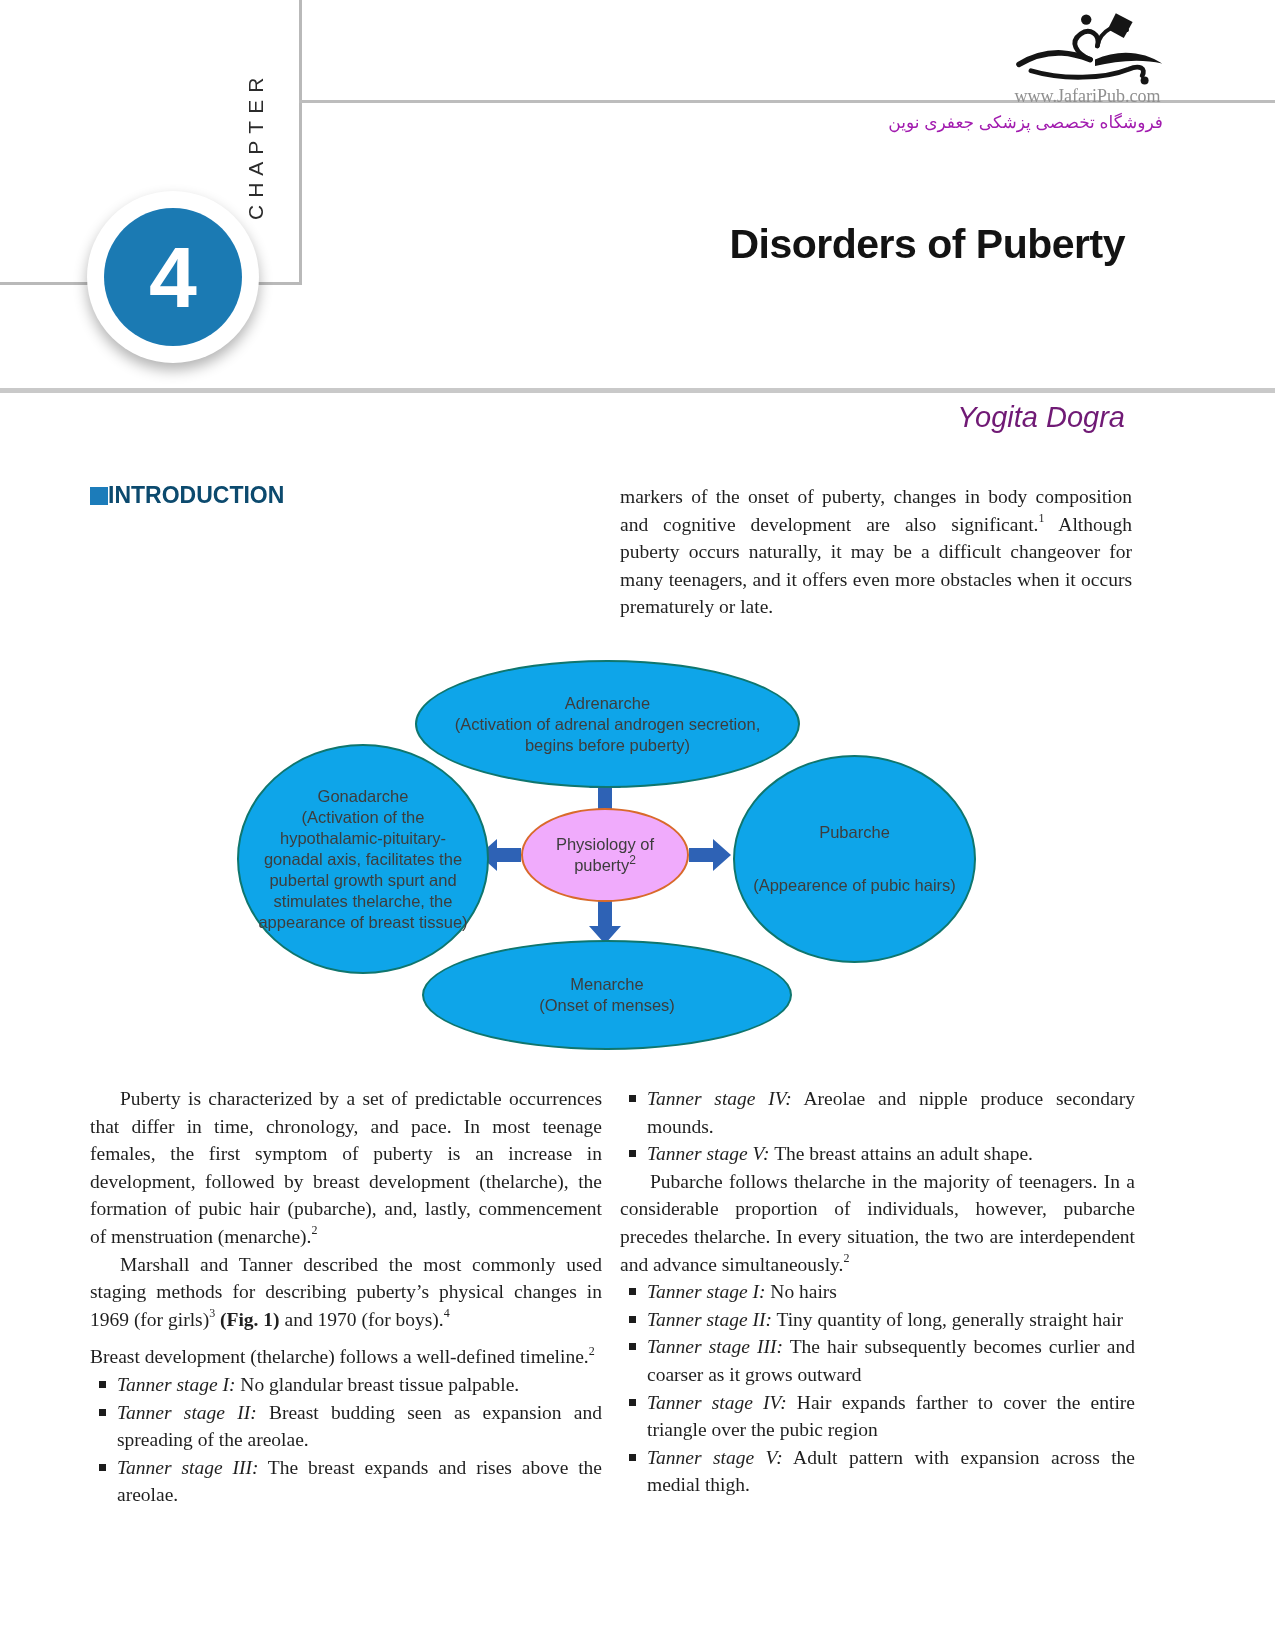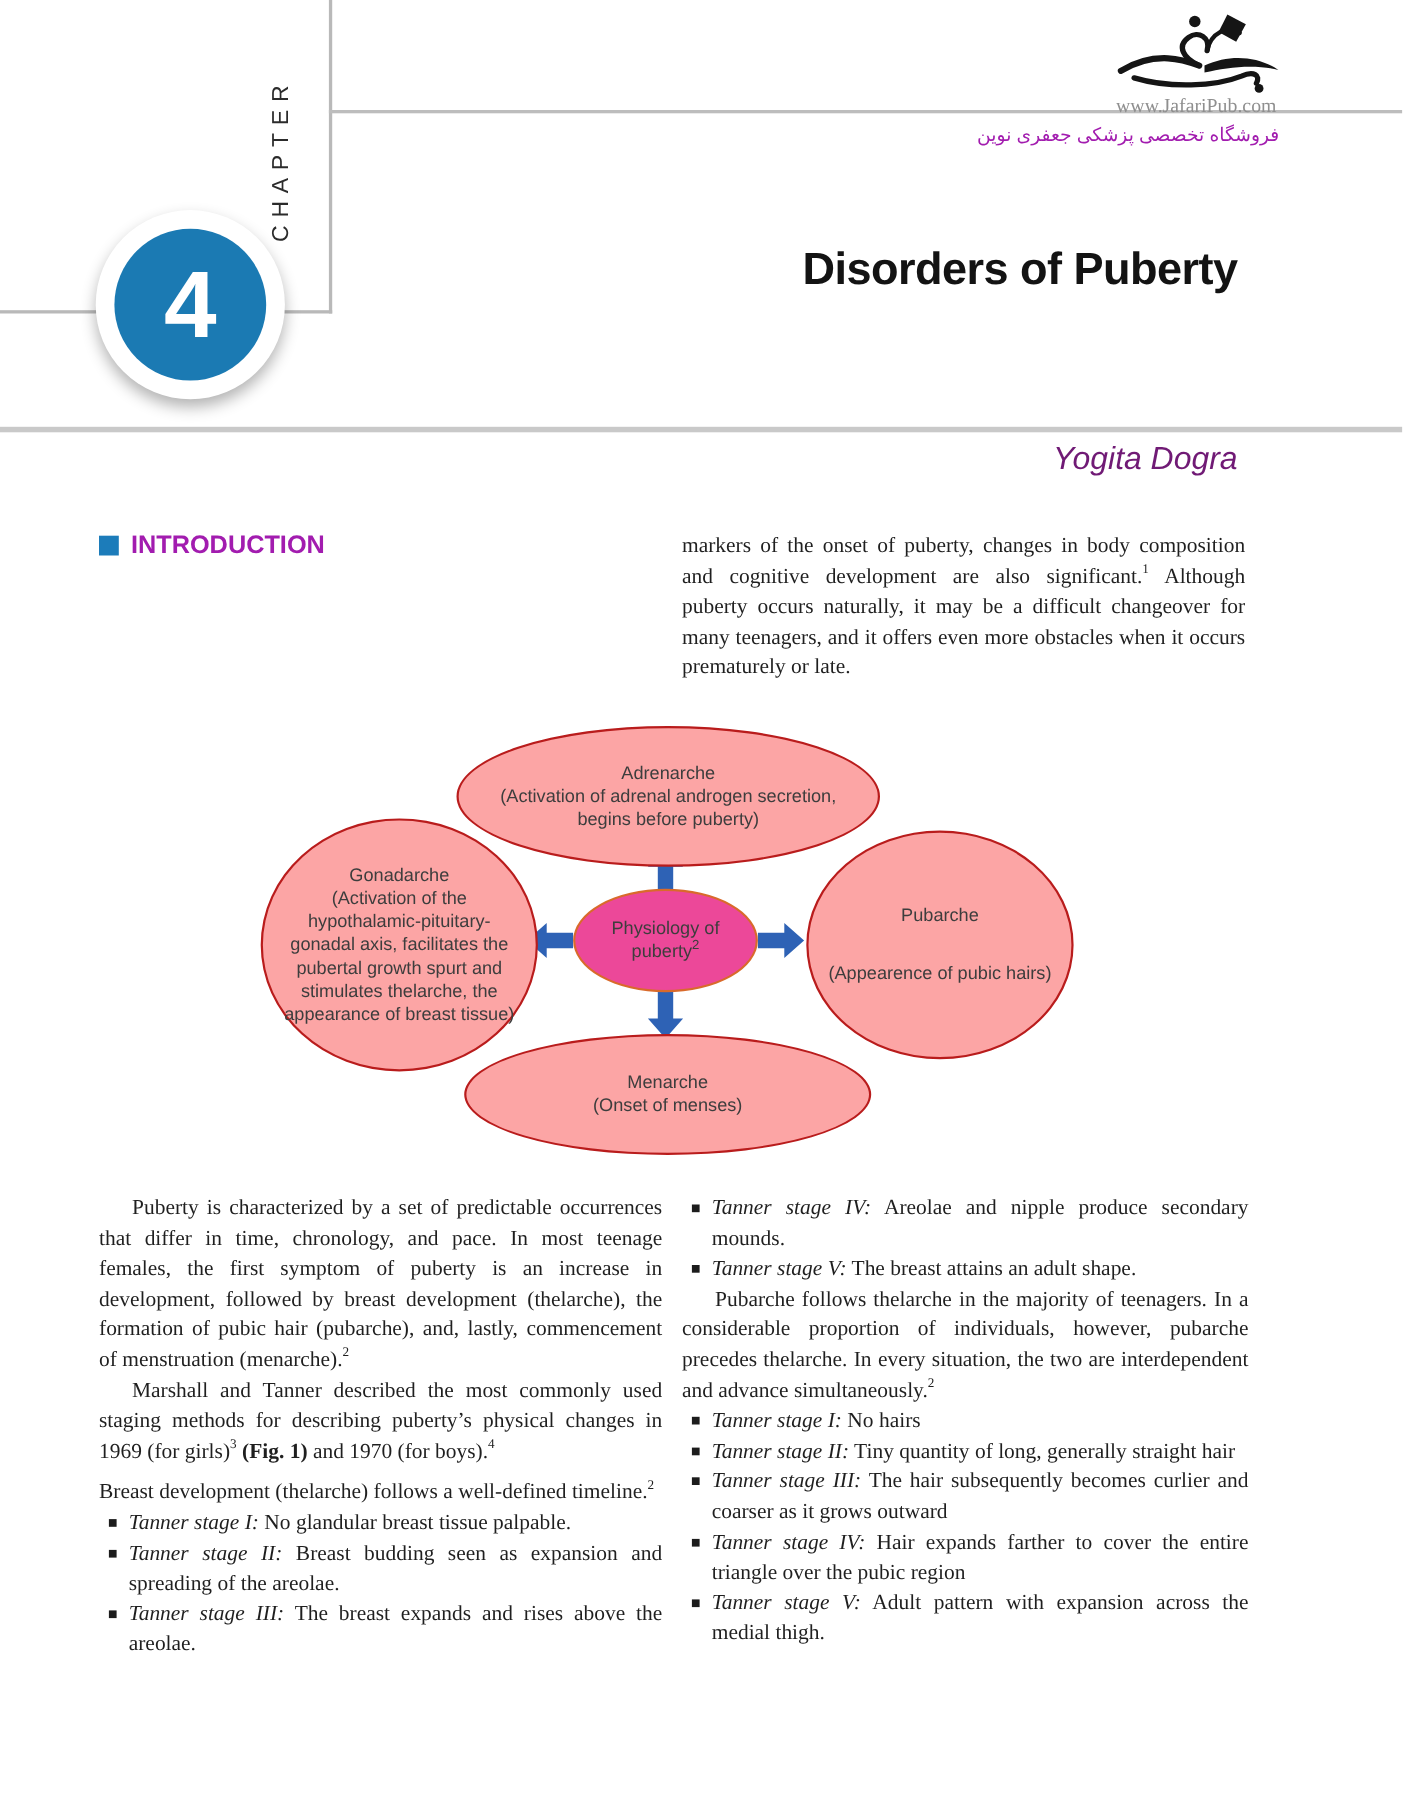--- a/index.html
+++ b/index.html
@@ -28,40 +28,40 @@
   .site-fa{position:absolute;right:112px;top:112px;direction:rtl;
         font-family:"Liberation Sans", sans-serif;font-size:17px;color:#a21caf;}
 
   .page-title{position:absolute;right:150px;top:221px;
         font-family:"Liberation Sans", sans-serif;font-weight:bold;font-size:41px;
         letter-spacing:-0.5px;color:#131313;}
   .author{position:absolute;right:150px;top:401px;
         font-family:"Liberation Sans", sans-serif;font-style:italic;font-size:29px;color:#701a75;}
 
   
-  .intro-head{position:absolute;left:90px;top:482px;display:flex;align-items:center;gap:11px;
-        font-family:"Liberation Sans", sans-serif;font-weight:bold;font-size:23px;color:#a21caf;}
+  .intro-head{position:absolute;left:90px;top:482px;display:flex;align-items:center;
+        font-family:"Liberation Sans", sans-serif;font-weight:bold;font-size:23px;color:#0c4a6e;}
   .intro-sq{width:18px;height:18px;background:#1c7cba;}
   .col{position:absolute;width:512px;font-size:19.5px;line-height:27.6px;text-align:justify;}
   .col p{margin:0;}
   .intro-left{left:90px;top:524px;}
   .intro-right{left:620px;top:483px;}
   sup{font-size:12px;line-height:0;position:relative;top:-1px;}
 
   
   .diagram{position:absolute;left:230px;top:650px;width:760px;height:410px;
         font-family:"Liberation Sans", sans-serif;color:#3d3d3d;}
-  .ell{position:absolute;border-radius:50%;background:#fca5a5;border:2px solid #b91c1c;
+  .ell{position:absolute;border-radius:50%;background:#0ea5e9;border:2px solid #0f766e;
         display:flex;flex-direction:column;align-items:center;justify-content:center;
         text-align:center;font-size:16.5px;line-height:21px;box-sizing:border-box;}
   .ell-adrenarche{left:185px;top:10px;width:385px;height:128px;padding:0 30px;}
   .ell-gonadarche{left:7px;top:94px;width:252px;height:230px;padding:0 12px;}
   .ell-pubarche{left:503px;top:105px;width:243px;height:208px;padding:0 14px;gap:32px;}
   .ell-menarche{left:192px;top:290px;width:370px;height:110px;padding:0 40px;}
-  .ell-center{left:291px;top:158px;width:168px;height:94px;background:#ec4899;
+  .ell-center{left:291px;top:158px;width:168px;height:94px;background:#f0abfc;
         border:2px solid #d96a2b;padding:0 8px;}
   .arrows{position:absolute;left:0;top:0;width:760px;height:410px;}
 
   
   .body-left{left:90px;top:1085px;}
   .body-right{left:620px;top:1085px;width:515px;}
   .indent{text-indent:30px;}
   .gap-top{margin-top:10px !important;}
   .bullet{display:flex;margin:0;}
   .bullet .sq{flex:0 0 7px;width:7px;height:7px;background:#1c1c1c;margin:10px 11px 0 9px;}

